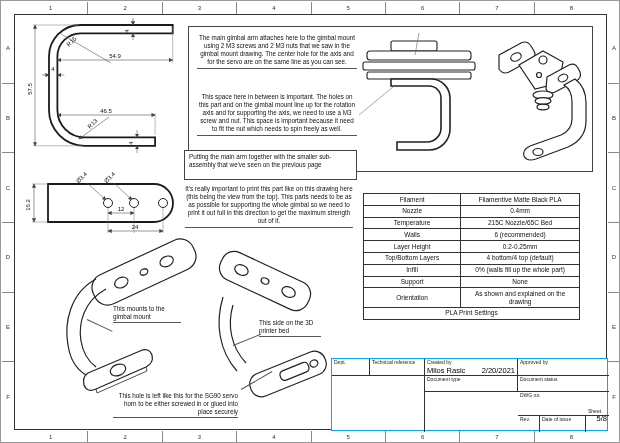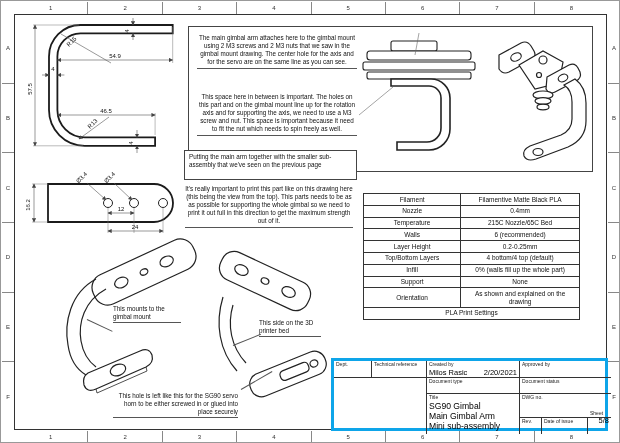--- a/index.html
+++ b/index.html
@@ -31,21 +31,21 @@
   .lbl{position:absolute;font-size:6.3px;line-height:1.25;
        border-bottom:1px solid #555;padding-bottom:1px;z-index:4;}
   .leader{position:absolute;height:1px;background:#555;transform-origin:left center;z-index:4;}
   
   table.ps{position:absolute;left:362px;top:192px;width:217px;border-collapse:collapse;
            font-size:6.5px;background:#fff;}
   table.ps td{border:1px solid #333;text-align:center;padding:1.5px 2px;line-height:1.2;}
   table.ps td.k{width:45%;}
   
   .tb{position:absolute;left:330px;top:357px;width:277px;height:73px;
-      border:3px solid #0ea5e9;box-sizing:border-box;background:#fff;z-index:5;}
+      border:1px solid #0ea5e9;box-sizing:border-box;background:#fff;z-index:5;}
   .tb .c{position:absolute;box-sizing:border-box;font-size:5px;color:#222;
          padding:1px 2px;line-height:1.1;overflow:hidden;}
   .tb .val{font-size:7.5px;color:#000;}
   .tb .title-line{font-size:8.6px;line-height:1.18;color:#000;}
   svg text{font-family:"Liberation Sans",sans-serif;}
   .dt{font-size:6px;fill:#111;}
 </style>
 </head>
 <body>
 
@@ -289,26 +289,20 @@
     <div class="c" style="left:0;top:17px;width:93px;height:56px;border-right:1px solid #333;"></div>
 
     <div class="c" style="left:93px;top:0;width:93px;height:17px;border-right:1px solid #333;border-bottom:1px solid #333;">
       <span>Created by</span>
       <div style="display:flex;justify-content:space-between;margin-top:1px;">
         <span class="val">Milos Rasic</span>
         <span class="val">2/20/2021</span>
       </div>
     </div>
     <div class="c" style="left:93px;top:17px;width:93px;height:16px;border-right:1px solid #333;border-bottom:1px solid #333;">Document type</div>
-    <div class="c" style="left:93px;top:33px;width:93px;height:40px;border-right:1px solid #333;">
-      <span>Title</span>
-      <div class="title-line">SG90 Gimbal</div>
-      <div class="title-line">Main Gimbal Arm</div>
-      <div class="title-line">Mini sub-assembly</div>
-    </div>
 
     <div class="c" style="left:186px;top:0;width:91px;height:17px;border-bottom:1px solid #333;">Approved by</div>
     <div class="c" style="left:186px;top:17px;width:91px;height:16px;border-bottom:1px solid #333;">Document status</div>
     <div class="c" style="left:186px;top:33px;width:91px;height:24px;border-bottom:1px solid #333;">DWG no.</div>
     <div class="c" style="left:186px;top:57px;width:22px;height:16px;border-right:1px solid #333;">Rev.</div>
     <div class="c" style="left:208px;top:57px;width:46px;height:16px;border-right:1px solid #333;">Date of issue</div>
     <div class="c" style="left:254px;top:49px;width:23px;height:16px;">
       <span>Sheet</span>
       <div class="val" style="text-align:right;">5/8</div>
     </div>

